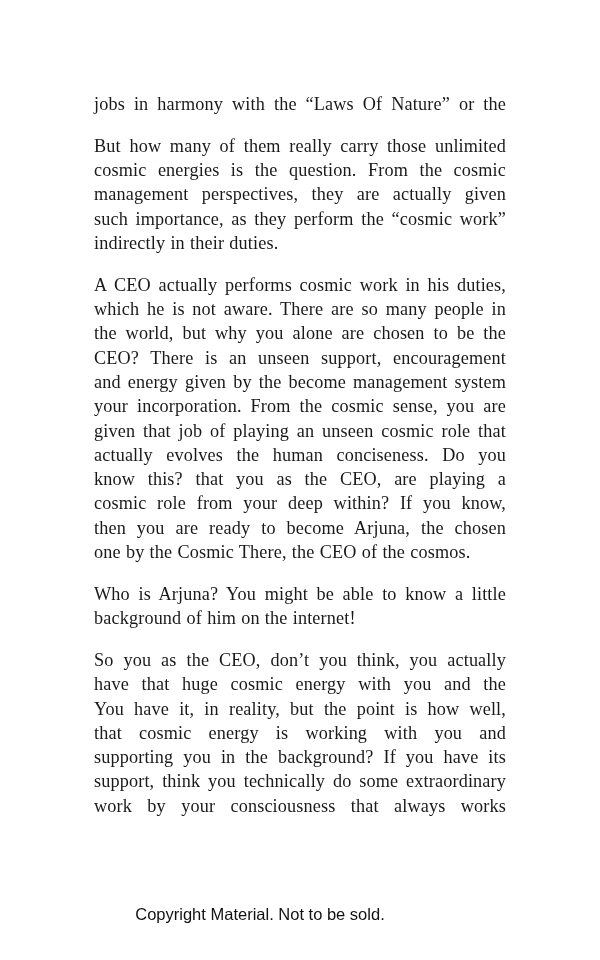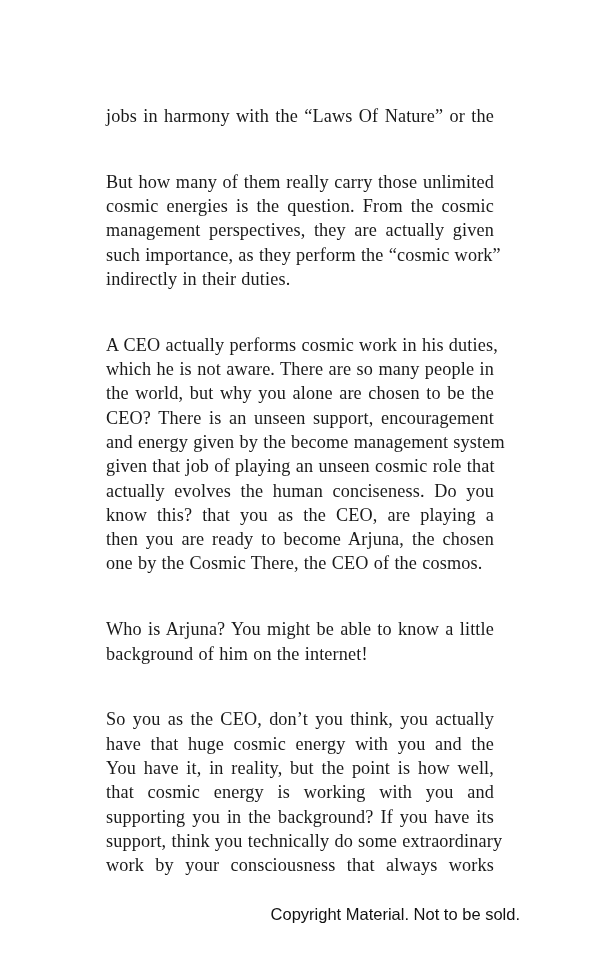--- a/index.html
+++ b/index.html
@@ -17,21 +17,21 @@
       position: absolute;
       left: 90px;
       top: 88px;
       width: 420px;
       font-family: "Liberation Serif", "DejaVu Serif", serif;
       font-size: 18.2px;
       line-height: 24.3px;
       color: #1a1a1a;
     }
     .para {
-      margin: 16px;
+      margin: 4px;
       text-align: justify;
       letter-spacing: 0.15px;
       word-spacing: 0.5px;
     }
     .line {
       display: block;
       text-align: justify;
       text-align-last: justify;
       white-space: nowrap;
       height: 24.3px;
@@ -40,21 +40,21 @@
       text-align-last: left;
     }
     .gap {
       height: 9.5px;
     }
     .footer {
       position: absolute;
       left: 0;
       width: 520px;
       top: 905px;
-      text-align: right;
+      text-align: center;
       font-family: "Liberation Sans", "DejaVu Sans", sans-serif;
       font-size: 16.5px;
       color: #111111;
     }
   </style>
 </head>
 <body>
 
 <div class="page">
 
@@ -71,23 +71,25 @@
     <span class="line last">indirectly in their duties.</span>
   </div>
   <div class="gap"></div>
 
   <div class="para">
     <span class="line">A CEO actually performs cosmic work in his duties,</span>
     <span class="line">which he is not aware. There are so many people in</span>
     <span class="line">the world, but why you alone are chosen to be the</span>
     <span class="line">CEO? There is an unseen support, encouragement</span>
     <span class="line">and energy given by the become management system</span>
+    <span class="line">your incorporation. From the cosmic sense, you are</span>
     <span class="line">given that job of playing an unseen cosmic role that</span>
     <span class="line">actually evolves the human conciseness. Do you</span>
     <span class="line">know this? that you as the CEO, are playing a</span>
+    <span class="line">cosmic role from your  deep within? If you know,</span>
     <span class="line">then you are ready to become Arjuna, the chosen</span>
     <span class="line last">one by the Cosmic There, the CEO of the cosmos.</span>
   </div>
   <div class="gap"></div>
 
   <div class="para">
     <span class="line">Who is Arjuna? You might be able to know a little</span>
     <span class="line last">background of him on the internet!</span>
   </div>
   <div class="gap"></div>

